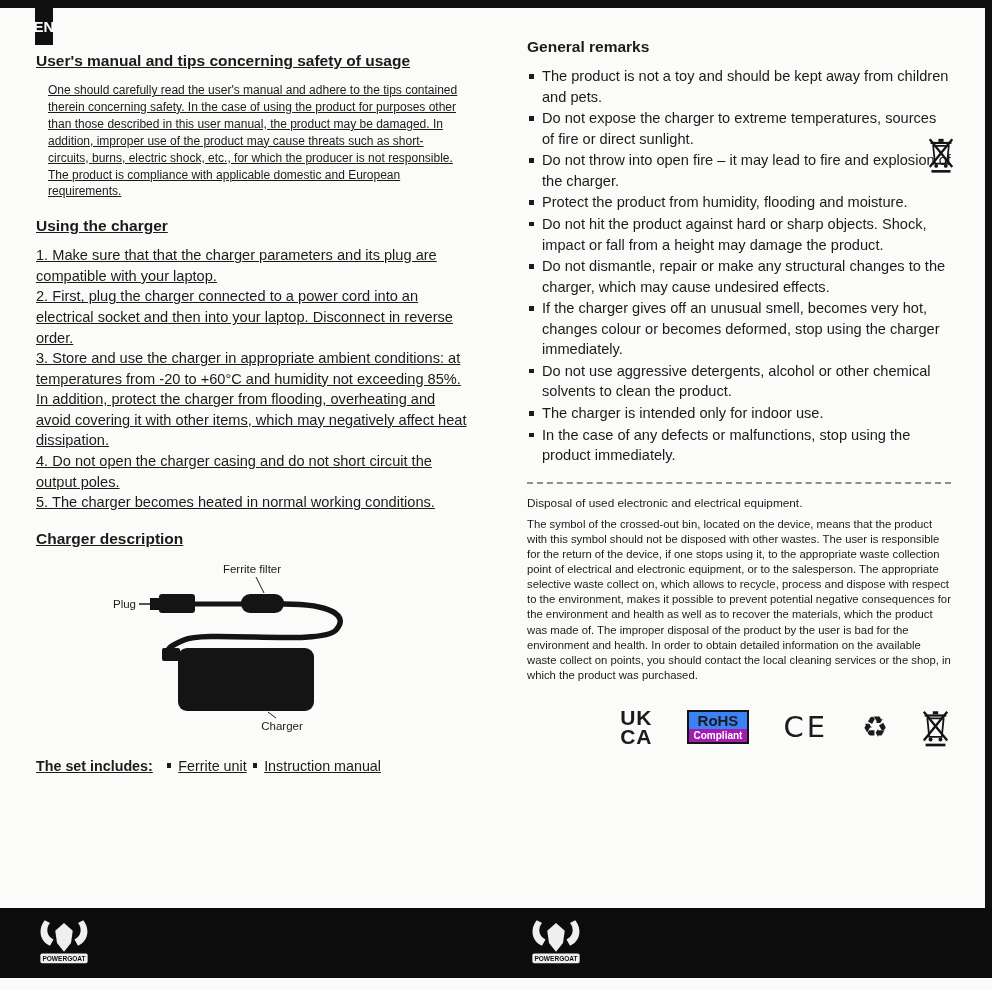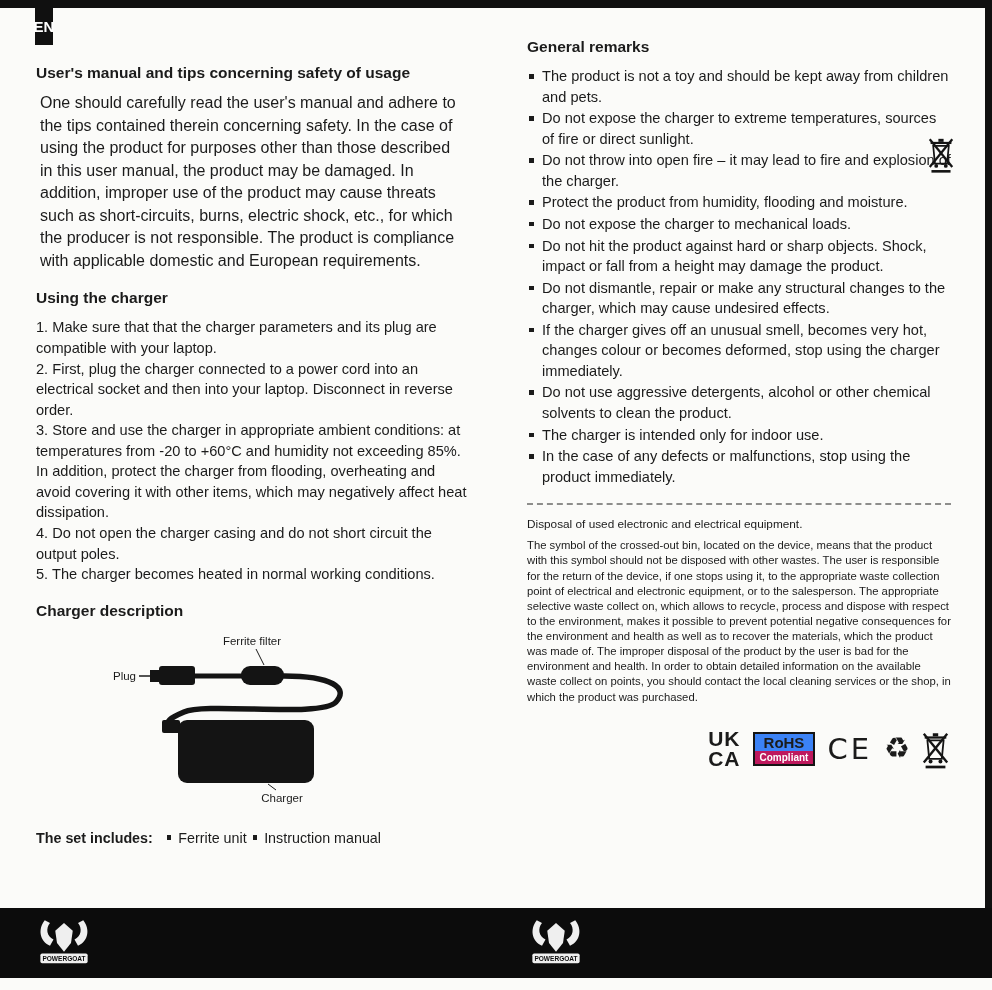--- a/index.html
+++ b/index.html
@@ -9,44 +9,44 @@
     font-family:"Liberation Sans", sans-serif;
     overflow:hidden;
   }
   .top-bar { position:absolute; top:0; left:0; width:100%; height:8px; background:#101010; }
   .right-bar { position:absolute; top:0; right:0; width:7px; height:978px; background:#101010; }
   .en-badge {
     position:absolute; top:8px; left:35px; width:18px; height:37px;
     background:#101010; color:#fff; font-weight:bold; font-size:15px;
     display:flex; align-items:center; justify-content:center;
   }
-  .col-left  { position:absolute; left:36px; top:64px; width:434px; }
+  .col-left  { position:absolute; left:36px; top:52px; width:434px;text-decoration:underline; }
   .col-right { position:absolute; left:527px; top:38px; width:424px; }
 
   .sec-heading { font-size:15.5px; font-weight:bold; margin:0 0 10px 0; }
   .mt { margin-top:17px; }
-  .body-text { font-size:16px; line-height:1.41; margin:4px; }
+  .body-text { font-size:12px; line-height:1.41; margin:12px; }
   .steps p { font-size:14.6px; line-height:1.41; margin:0; }
 
   ul.remarks { list-style:none; margin:0; padding:0; font-size:14.6px; line-height:1.41; }
   ul.remarks li { position:relative; padding-left:15px; margin:0 0 1px 0; }
   ul.remarks li::before {
     content:""; position:absolute; left:2px; top:8px;
     width:4.5px; height:4.5px; background:#1b1b1b;
   }
 
   .divider { border:none; border-top:2px dashed #8e8e8c; margin:16px 0 12px 0; }
   .disposal-heading { font-size:11.8px; font-weight:normal; margin:0 0 7px 0; }
   .disposal-body { font-size:11.3px; line-height:1.34; margin:0; }
 
-  .marks { display:flex; align-items:center; justify-content:flex-end; gap:12px; margin-top:24px; padding-right:2px; }
+  .marks { display:flex; align-items:center; justify-content:flex-end; gap:34px; margin-top:24px; padding-right:2px; }
   .ukca { font-weight:bold; font-size:21px; line-height:0.92; letter-spacing:1px; text-align:left; }
   .rohs { border:2.5px solid #141414; text-align:center; }
   .rohs-top { font-size:15px; font-weight:bold; padding:0 7px; background:#3b82f6; }
-  .rohs-bottom { background:#be185d; color:#fff; font-size:10px; font-weight:bold; padding:1px 5px; }
+  .rohs-bottom { background:#a21caf; color:#fff; font-size:10px; font-weight:bold; padding:1px 5px; }
   .ce { font-size:29px; letter-spacing:3px; font-family:"DejaVu Sans", sans-serif; }
   .recycle { font-size:29px; line-height:1; }
 
   .diagram-wrap { margin:4px 0 0 0; }
   .set-includes { display:flex; align-items:center; font-size:14.3px; margin-top:18px; }
   .set-includes .label { font-weight:bold; margin-right:8px; }
   .sq-bullet { display:inline-block; width:4.5px; height:4.5px; background:#1b1b1b; margin:0 7px 0 6px; }
 
   .weee-top { position:absolute; left:928px; top:134px; }
 
@@ -117,21 +117,20 @@
     </div>
   </div>
 
   <div class="col-right">
     <h3 class="sec-heading">General remarks</h3>
     <ul class="remarks">
       <li>The product is not a toy and should be kept away from children and pets.</li>
       <li>Do not expose the charger to extreme temperatures, sources of fire or direct sunlight.</li>
       <li>Do not throw into open fire – it may lead to fire and explosion of the charger.</li>
       <li>Protect the product from humidity, flooding and moisture.</li>
-      <li>Do not expose the charger to mechanical loads.</li>
       <li>Do not hit the product against hard or sharp objects. Shock, impact or fall from a height may damage the product.</li>
       <li>Do not dismantle, repair or make any structural changes to the charger, which may cause undesired effects.</li>
       <li>If the charger gives off an unusual smell, becomes very hot, changes colour or becomes deformed, stop using the charger immediately.</li>
       <li>Do not use aggressive detergents, alcohol or other chemical solvents to clean the product.</li>
       <li>The charger is intended only for indoor use.</li>
       <li>In the case of any defects or malfunctions, stop using the product immediately.</li>
     </ul>
 
     <hr class="divider">
 

